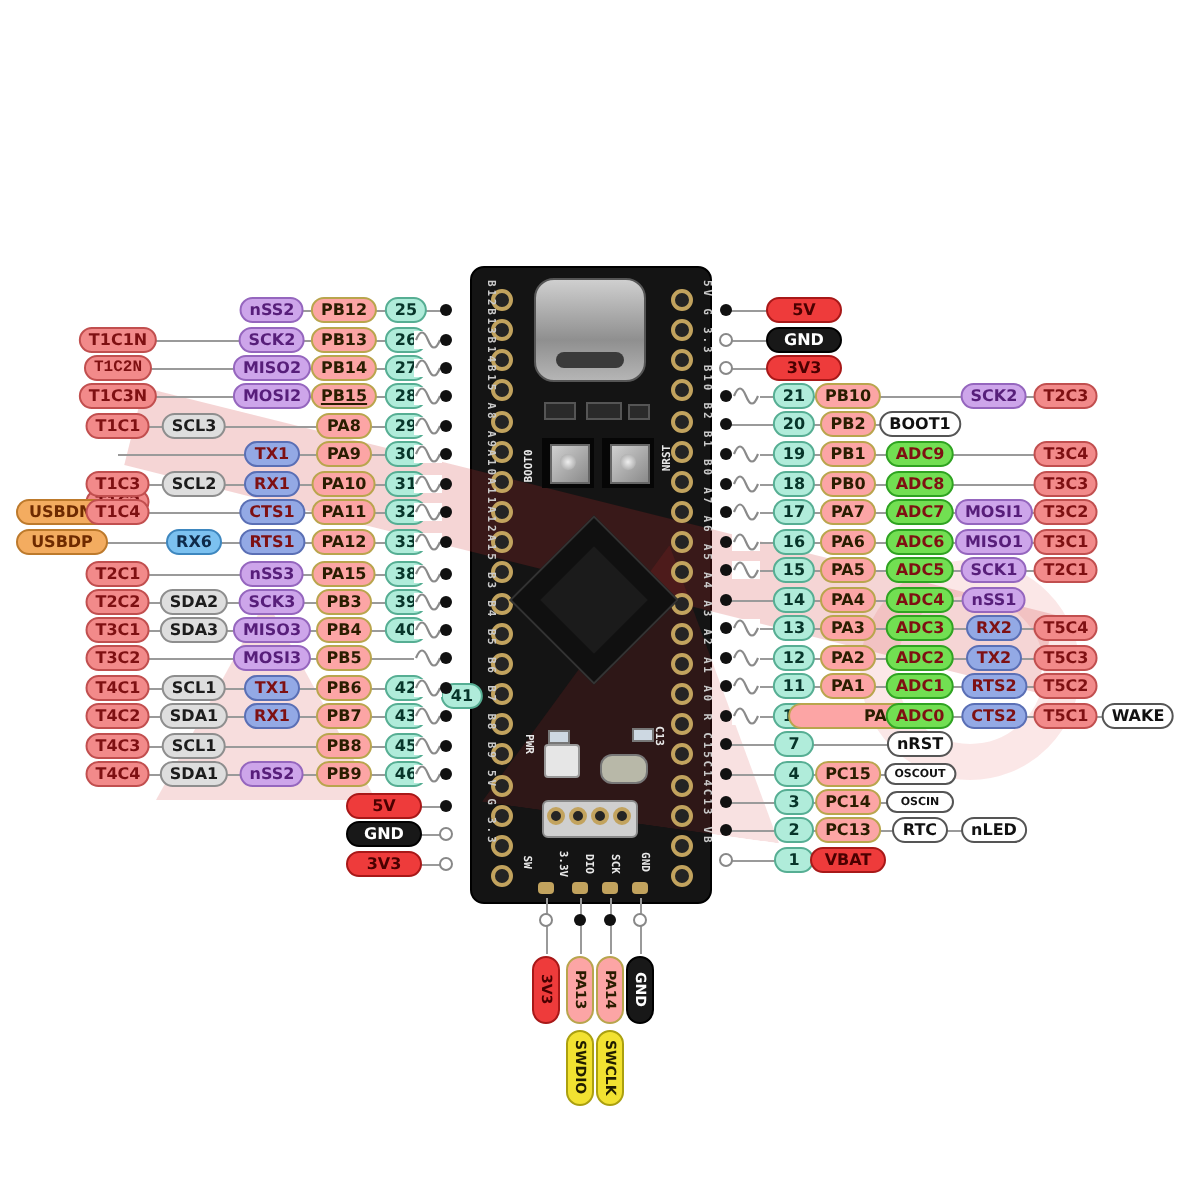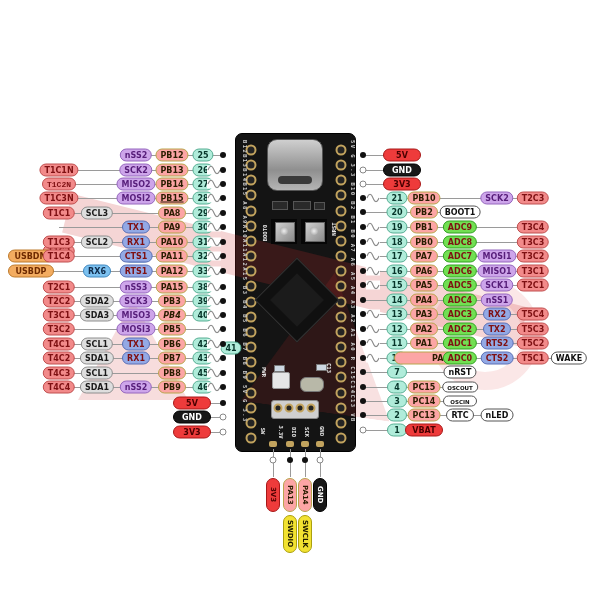--- a/index.html
+++ b/index.html
@@ -274,21 +274,21 @@
     <div class="badge port" style="left: 172px; top: 301px;">PB3</div>
     <div class="badge pin" style="left: 203px; top: 301px;">39</div>
     <div class="wire" style="left: 59px; width: 164px; top: 314.5px;"></div>
     <svg width="14" height="9" class="squig" style="left: 214px; top: 315px;">
       <path d="M1 4.5 C3 -0.5,5 -0.5,7 4.5 S11 9.5,13 4.5" stroke="#8a8a8a" fill="none" stroke-width="1.1"></path>
     </svg>
     <div class="dot filled" style="left: 223px; top: 315px;"></div>
     <div class="badge tim" style="left: 59px; top: 315px;">T3C1</div>
     <div class="badge i2c" style="left: 97px; top: 315px;">SDA3</div>
     <div class="badge spi" style="left: 136px; top: 315px;">MISO3</div>
-    <div class="badge port" style="left: 172px; top: 315px; font-style: italic;">PB4</div>
+    <div class="badge port" style="left: 172px; top: 315px;">PB4</div>
     <div class="badge pin" style="left: 203px; top: 315px;">40</div>
     <div class="wire" style="left: 59px; width: 164px; top: 328.5px;"></div>
     <svg width="14" height="9" class="squig" style="left: 214px; top: 329px;">
       <path d="M1 4.5 C3 -0.5,5 -0.5,7 4.5 S11 9.5,13 4.5" stroke="#8a8a8a" fill="none" stroke-width="1.1"></path>
     </svg>
     <div class="dot filled" style="left: 223px; top: 329px;"></div>
     <div class="badge tim" style="left: 59px; top: 329px;">T3C2</div>
     <div class="badge spi" style="left: 136px; top: 329px;">MOSI3</div>
     <div class="badge port" style="left: 172px; top: 329px;">PB5</div>
     <div class="badge pin" style="left: 203px; top: 348px; margin-left: 28px;">41</div>

